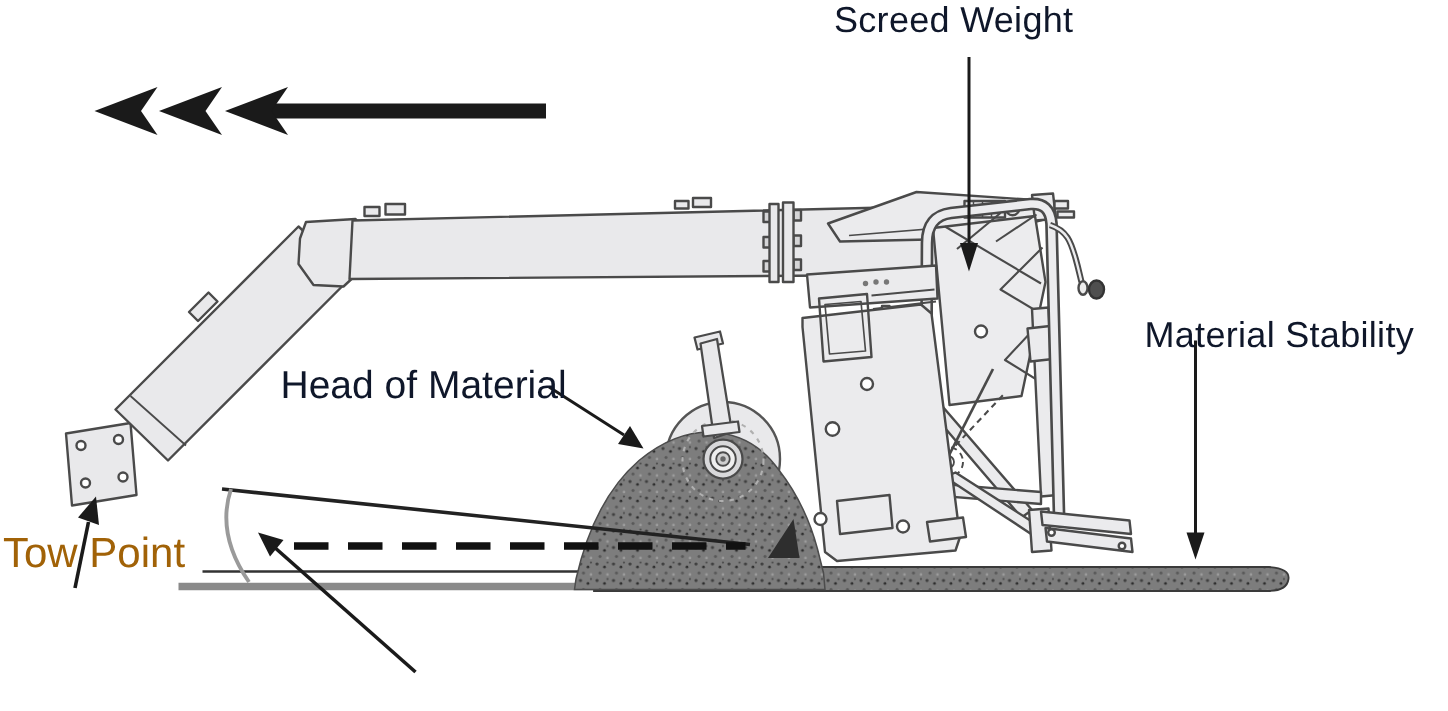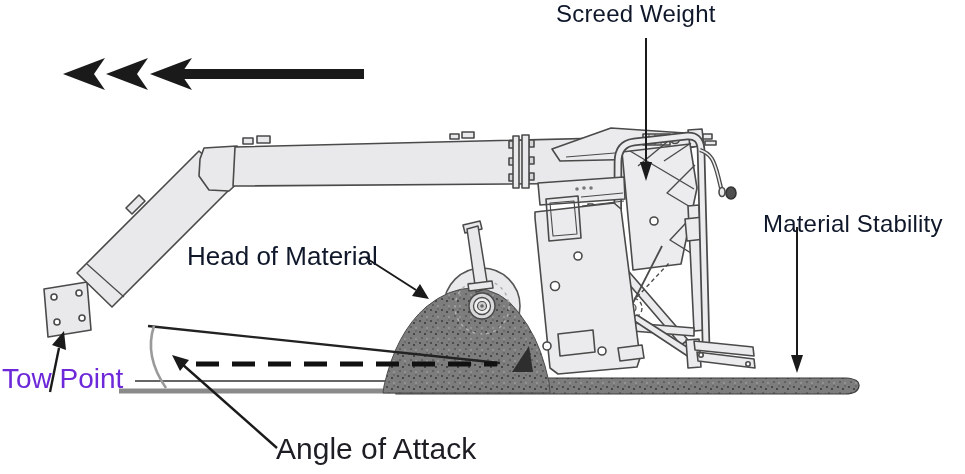--- a/index.html
+++ b/index.html
@@ -5,21 +5,21 @@
   html,body{margin:0;padding:0;background:#ffffff;}
   #stage{
     position:relative;width:965px;height:474px;background:#ffffff;overflow:hidden;
     font-family:"Liberation Sans",sans-serif;
   }
   #drawing{position:absolute;left:0;top:0;}
   .lbl{position:absolute;white-space:nowrap;color:#0f172a;}
   .lbl-std{font-size:24px;letter-spacing:0.2px;}
   .lbl-med{font-size:26px;}
   .lbl-big{font-size:30px;color:#1d1d24;}
-  #tow-point-label{left:2px;top:363px;font-size:28px;color:#6d28d9;}
+  #tow-point-label{left:2px;top:353px;font-size:28px;color:#a16207;}
   #screed-weight-label{left:556px;top:0px;}
   #forward-motion-label{left:376px;top:58px;}
   #material-stability-label{left:763px;top:192px;margin-top:18px;}
   #head-of-material-label{left:187px;top:241px;}
   #angle-of-attack-label{left:276px;top:432px;}
 </style>
 </head>
 <body>
 
 <div id="stage">
@@ -218,14 +218,13 @@
         <line x1="277" y1="448" x2="182" y2="364" stroke="#1a1a1a" stroke-width="2.4"></line>
         <polygon points="172,355 189,360 180,371"></polygon>
       </g>
     </g>
   </svg>
 
   <div class="lbl lbl-std" id="screed-weight-label">Screed Weight</div>
   <div class="lbl lbl-std" id="material-stability-label">Material Stability</div>
   <div class="lbl lbl-med" id="head-of-material-label">Head of Material</div>
   <div class="lbl" id="tow-point-label">Tow Point</div>
-  <div class="lbl lbl-big" id="angle-of-attack-label">Angle of Attack</div>
 </div>
 
 </body></html>

